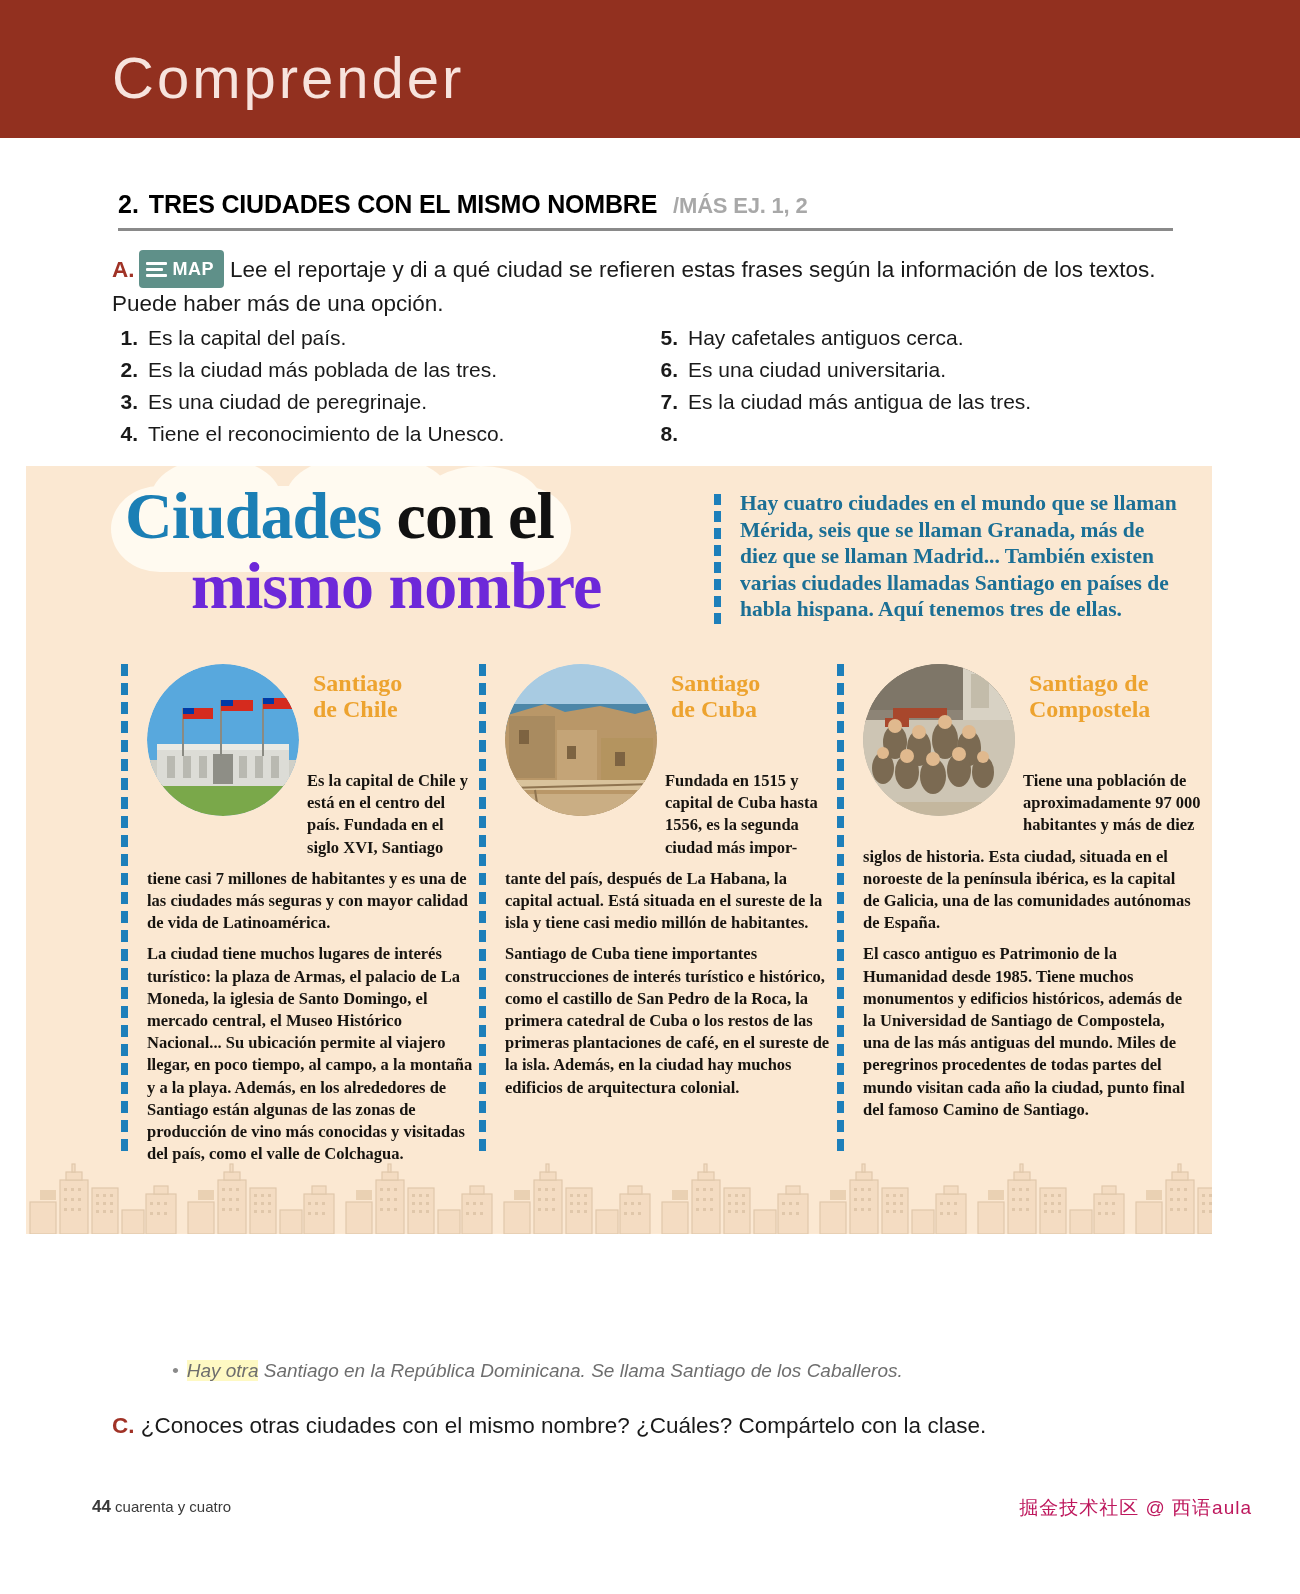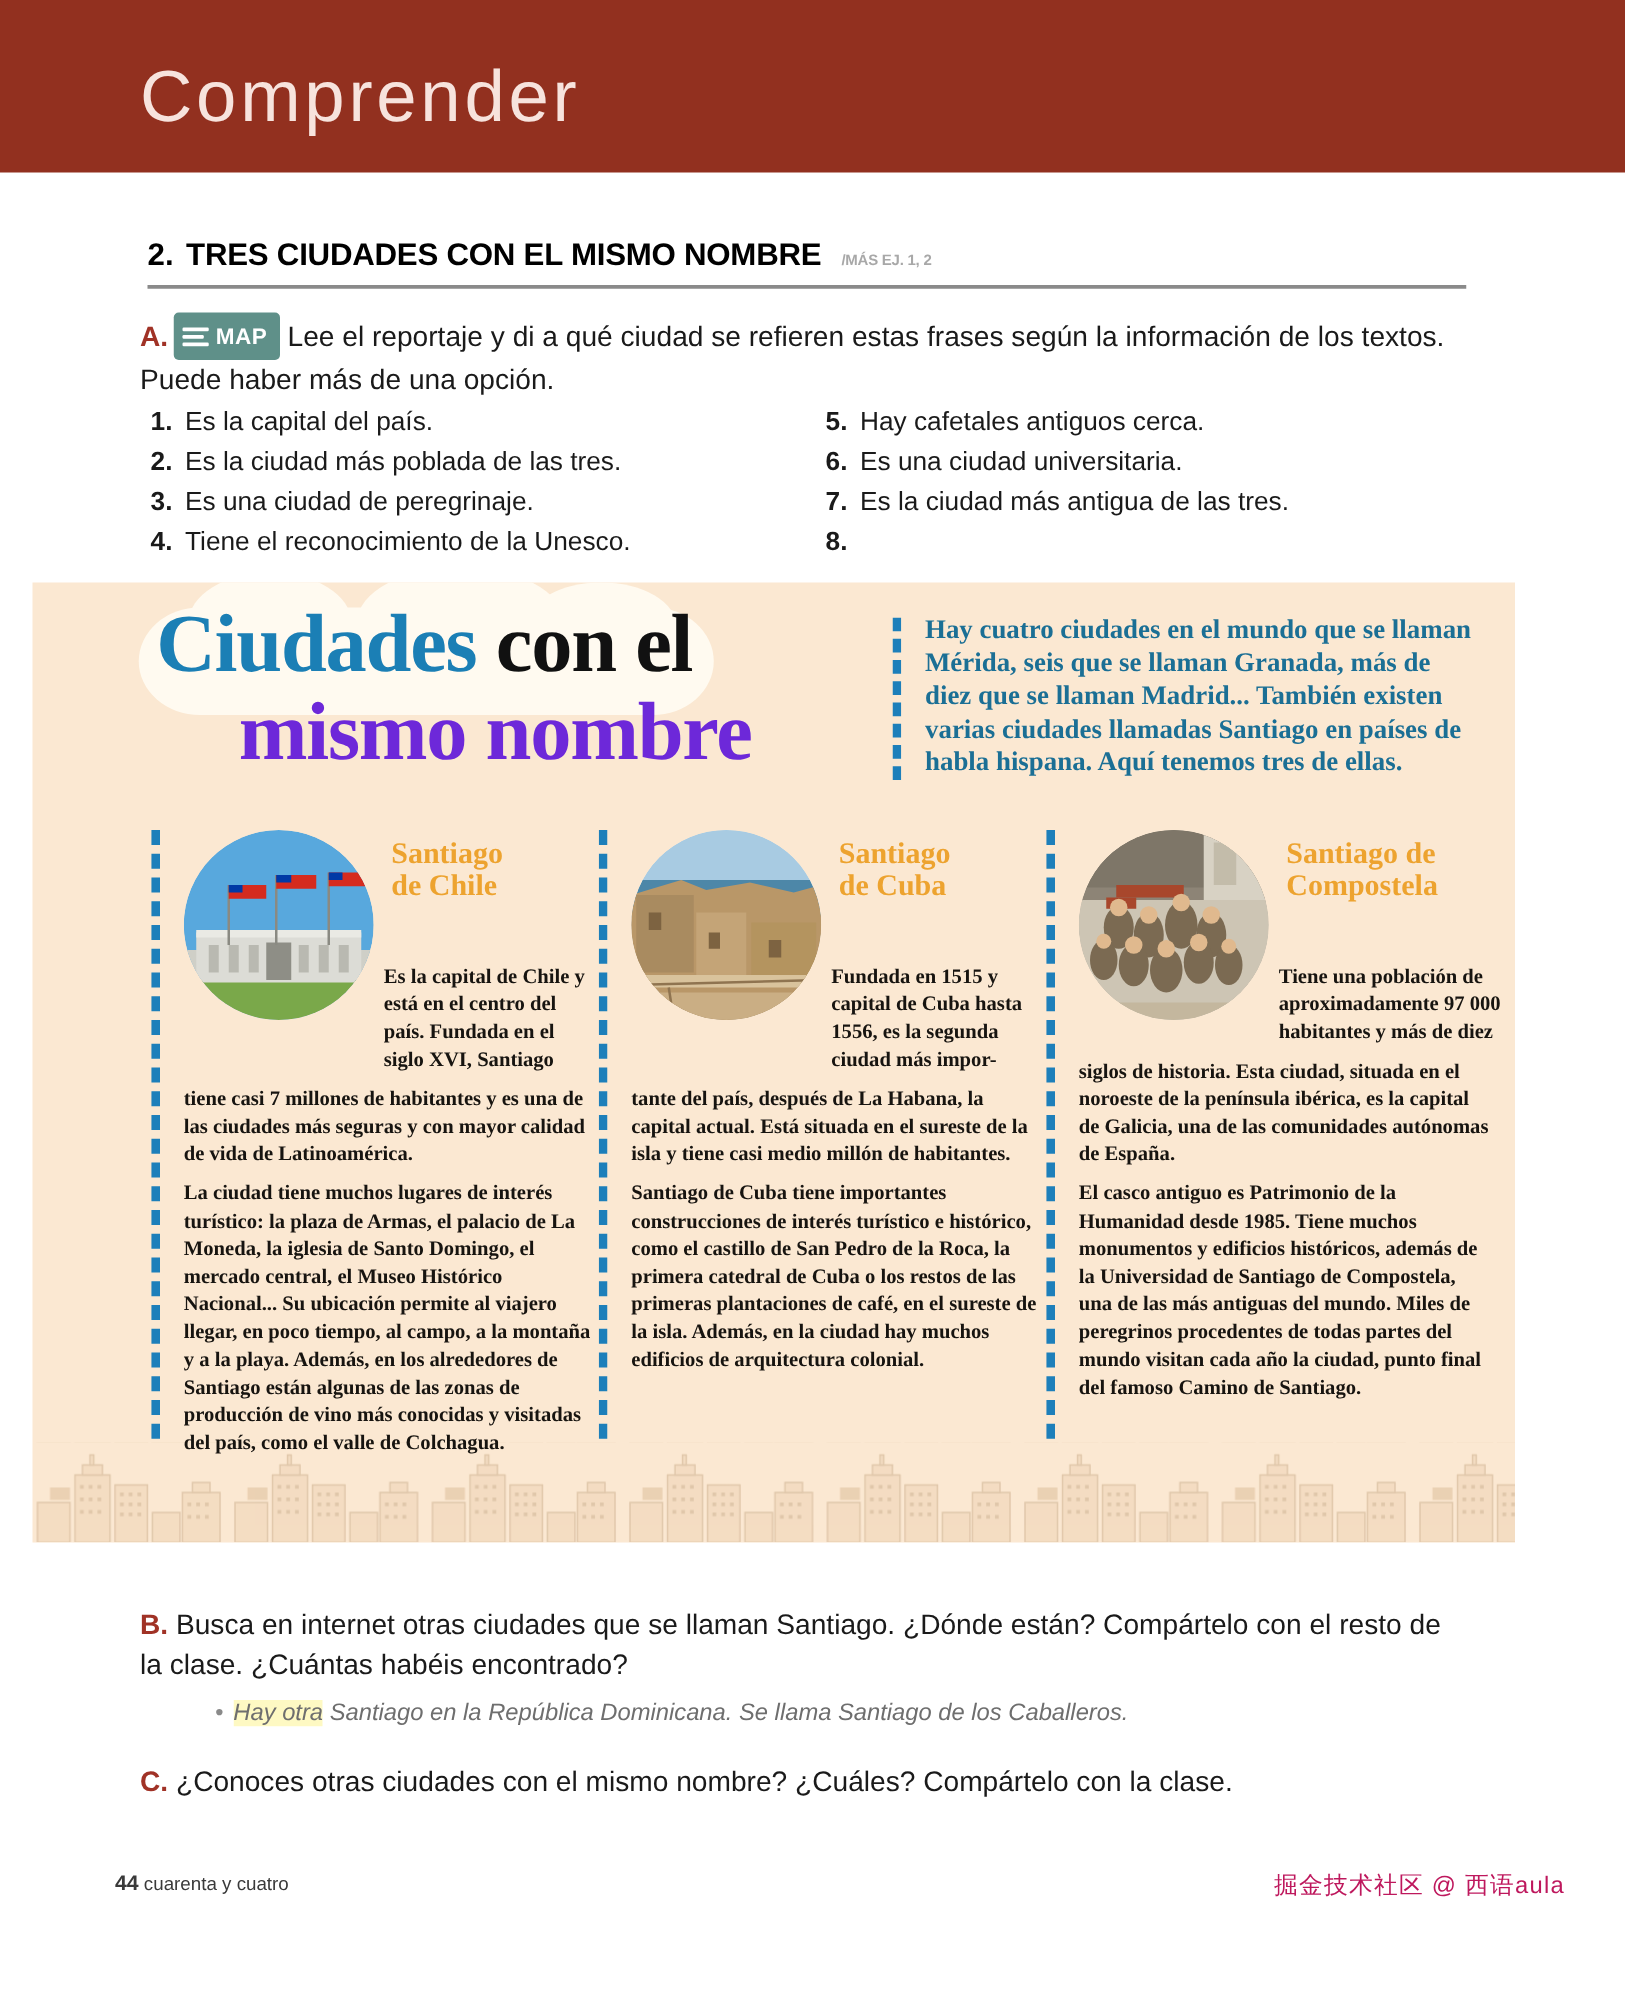--- a/index.html
+++ b/index.html
@@ -21,21 +21,21 @@
     position:absolute; left:112px; top:44px;
     font-size:58px; font-weight:300; letter-spacing:3px;
     color:#f7e3dd; font-family:"Liberation Sans", sans-serif;
   }
 
   
   .ex-head { position:absolute; left:118px; top:190px; width:1055px; }
   .ex-head-row { display:flex; align-items:baseline; gap:10px; }
   .ex-num { font-size:25px; font-weight:bold; color:#000; }
   .ex-title { font-size:25px; font-weight:bold; color:#000; letter-spacing:-0.2px; }
-  .ex-more { font-size:12px; color:#a8a8a8; font-weight:600; margin-left:6px; letter-spacing:-0.2px;}
+  .ex-more { font-size:22px; color:#a8a8a8; font-weight:600; margin-left:6px; letter-spacing:-0.2px;}
   .ex-rule { margin-top:9px; height:3px; background:#8a8a8a; width:1055px; }
 
   
   .instr-a { position:absolute; left:112px; top:250px; width:1060px;
     font-size:22.5px; line-height:32px; color:#1a1a1a; }
   .letter { color:#a03226; font-weight:bold; }
   .map-badge {
     display:inline-flex; align-items:center; gap:6px;
     background:#5f9089; color:#fff; border-radius:4px;
     padding:3px 10px 3px 7px; vertical-align:-3px; margin:0 6px 0 4px;
@@ -511,24 +511,20 @@
         <div class="col-body">
           <p class="lead w2">Tiene una población de aproximadamente 97 000 habitantes y más de diez</p>
           <p>siglos de historia. Esta ciudad, situada en el noroeste de la península ibérica, es la capital de Galicia, una de las comunidades autónomas de España.</p>
           <p>El casco antiguo es Patrimonio de la Humanidad desde 1985. Tiene muchos monumentos y edificios históricos, además de la Universidad de Santiago de Compostela, una de las más antiguas del mundo. Miles de peregrinos procedentes de todas partes del mundo visitan cada año la ciudad, punto final del famoso Camino de Santiago.</p>
         </div>
       </div>
 
     </div>
   </div>
 
-  <div class="sec-b">
-    <span class="letter">B.</span>
-    <span>Busca en internet otras ciudades que se llaman Santiago. ¿Dónde están? Compártelo con el resto de la clase. ¿Cuántas habéis encontrado?</span>
-  </div>
 
   <div class="bullet">
     <span class="dot">•</span><span class="hl-yellow">Hay otra</span><span> Santiago en la República Dominicana. Se llama Santiago de los Caballeros.</span>
   </div>
 
   <div class="sec-c">
     <span class="letter">C.</span>
     <span>¿Conoces otras ciudades con el mismo nombre? ¿Cuáles? Compártelo con la clase.</span>
   </div>
 

